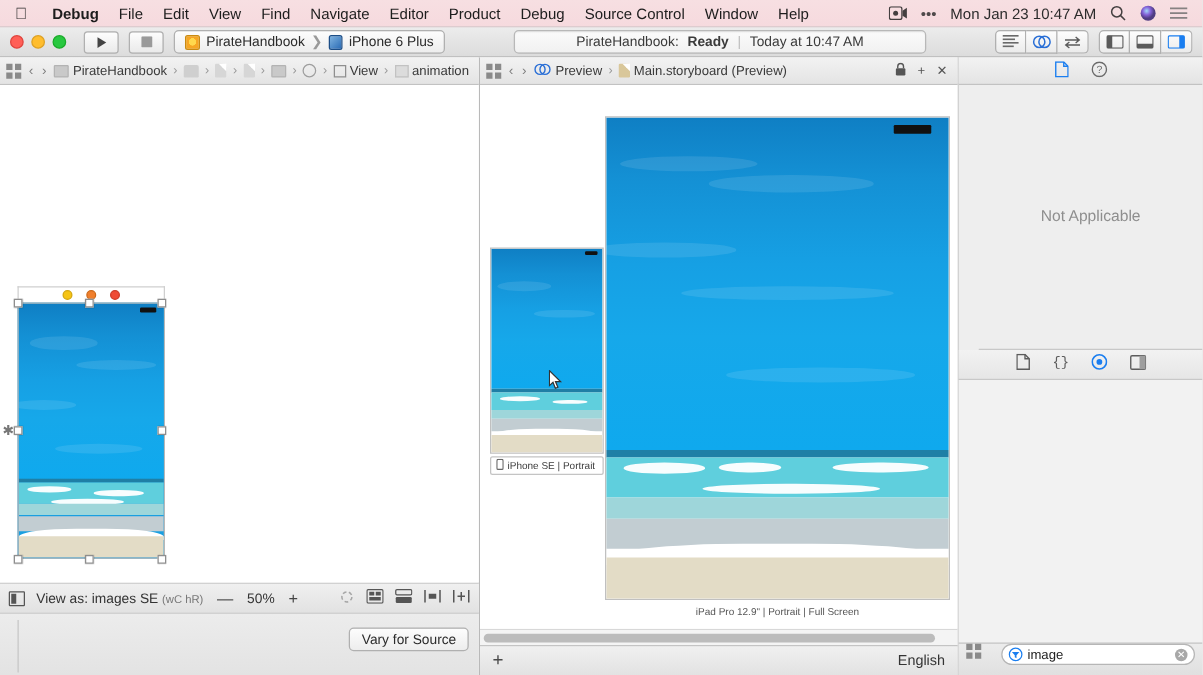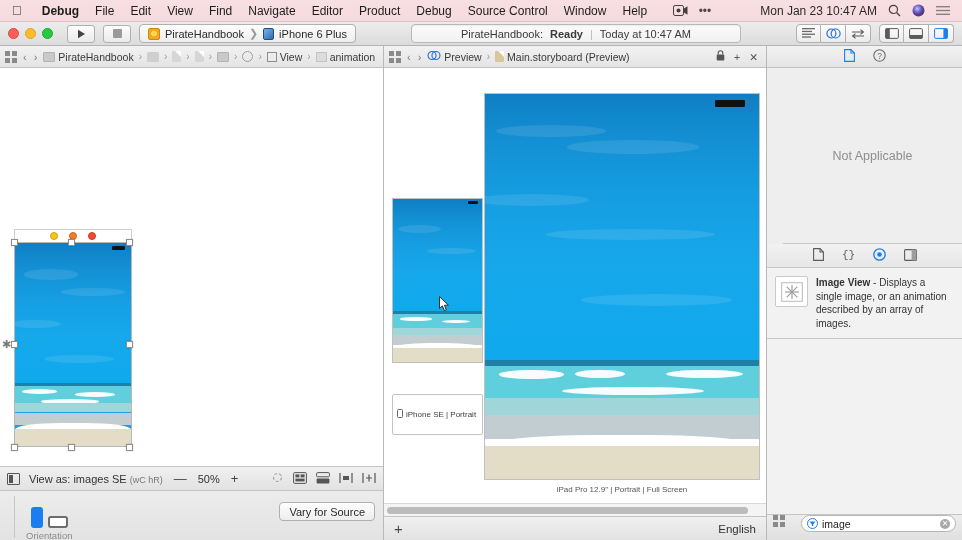--- a/index.html
+++ b/index.html
@@ -18,21 +18,21 @@
     border-bottom: 1px solid #d9c3c7;
     display: flex; align-items: center;
     padding: 0 8px;
     font-size: 12px;
   }
   #menubar .apple { margin: 0 12px 0 4px; font-size: 13px; line-height: 1; }
   #menubar .mi { padding: 0 8px; white-space: nowrap; color: #1d1d1d; }
   #menubar .mi.bold { font-weight: bold; }
   #menubar .spacer { flex: 1; }
   #menubar .right { display: flex; align-items: center; gap: 11px; padding-right: 4px; }
-  .mb-clock { font-size: 12px; white-space: nowrap; margin-left: 38px; }
+  .mb-clock { font-size: 12px; white-space: nowrap; }
   .mb-ico { opacity: .82; display:inline-flex; align-items:center; }
 
   
   #toolbar {
     height: 24px; width: 100%;
     background: linear-gradient(180deg,#ececec,#dcdcdc);
     border-bottom: 1px solid #b4b4b4;
     display: flex; align-items: center; padding: 0 8px; gap: 8px;
   }
   .traffic { display: flex; gap: 6px; align-items: center; margin-right: 6px; }
@@ -182,23 +182,22 @@
     border: 1px solid #b0b0b0; border-radius: 4px;
     display: flex; align-items: center;
   }
 
   
   #preview-canvas { flex: 1; position: relative; background: #fff; overflow: hidden; }
   .pv-device { position: absolute; border: 1px solid #bdbdbd; background: #fff; padding: 4px 3px 3px; }
   .pv-label-out { position: absolute; font-size: 8px; color: #555; text-align: center; width: 100%; }
   .pv-chip {
     position: absolute; background: #fff; border: 1px solid #c4c4c4; border-radius: 2px;
-    font-size: 8px; color: #3d3d3d; padding: 14px 4px; display: flex; align-items: center; gap: 3px;
+    font-size: 8px; color: #3d3d3d; padding: 1px 4px; display: flex; align-items: center; gap: 3px;
     white-space: nowrap;
-    margin-top: 29px;
   }
   .cursor { position: absolute; width: 11px; height: 16px; pointer-events: none; }
   .pv-scroll {
     flex: 0 0 13px; height: 13px; background: #f4f4f4; border-top: 1px solid #d8d8d8;
     display: flex; align-items: center; padding: 0 3px;
   }
   .pv-scroll .thumb { height: 7px; border-radius: 4px; background: #bcbcbc; width: 96%; }
   .pv-bottom {
     flex: 0 0 24px; height: 24px;
     background: linear-gradient(180deg,#f0f0f0,#e2e2e2);
@@ -491,27 +490,20 @@
               <line x1="1" y1="1" x2="1" y2="11" stroke="#555" stroke-width="1.2"></line>
               <line x1="13" y1="1" x2="13" y2="11" stroke="#555" stroke-width="1.2"></line>
               <path d="M4 6 L10 6 M7 2.5 L7 9.5" stroke="#555" stroke-width="1.2"></path>
             </svg>
         </span>
       </span>
     </div>
 
     <div class="device-bar">
       <div class="vdivider"></div>
-      <div class="dev-group">
-        <div class="dev-row">
-          <div class="dev sel" style="width:12px;height:21px;"></div>
-          <div class="dev" style="width:20px;height:12px;"></div>
-        </div>
-        <div class="dev-cap">Orientation</div>
-      </div>
       <div class="vary">Vary for Source</div>
     </div>
   </div>
 
   <div class="pane-col" id="preview-pane">
     <div class="jumpbar">
       <span class="jb-grid">
           <i></i>
           <i></i>
           <i></i>
@@ -644,36 +636,20 @@
             <circle cx="6.5" cy="6.5" r="2.3" fill="#1a7ef0"></circle>
           </svg>
       </span>
       <span>
         <svg width="13" height="12" viewBox="0 0 13 12">
             <rect x="0.6" y="0.6" width="11.8" height="10.8" rx="1" fill="none" stroke="#5c5c5c" stroke-width="1.1"></rect>
             <rect x="7.6" y="0.6" width="4.8" height="10.8" fill="#9e9e9e"></rect>
           </svg>
       </span>
     </div>
-    <div class="lib-body">
-      <div class="lib-thumb">
-        <svg width="22" height="20" viewBox="0 0 22 20">
-            <rect x="0.7" y="0.7" width="20.6" height="18.6" fill="#fff" stroke="#b8b8b8"></rect>
-            <g stroke="#9a9a9a" stroke-width="1.1">
-              <line x1="11" y1="3" x2="11" y2="17"></line>
-              <line x1="4" y1="10" x2="18" y2="10"></line>
-              <line x1="5.6" y1="4.6" x2="16.4" y2="15.4"></line>
-              <line x1="16.4" y1="4.6" x2="5.6" y2="15.4"></line>
-            </g>
-          </svg>
-      </div>
-      <div class="lib-text">
-        <b>Image View</b><span> - </span><span>Displays a single image, or an animation described by an array of images.</span>
-      </div>
-    </div>
     <div class="lib-rest"></div>
 
     <div class="lib-search">
       <span class="jb-grid">
           <i></i>
           <i></i>
           <i></i>
           <i></i>
         </span>
       <div class="sfield">

